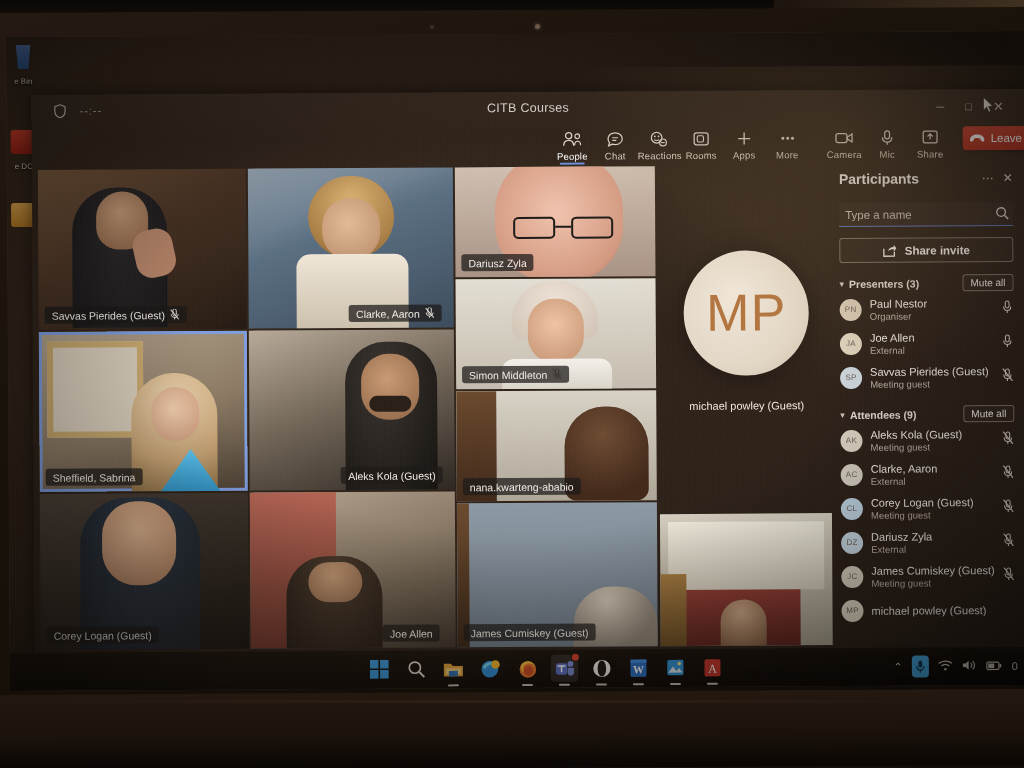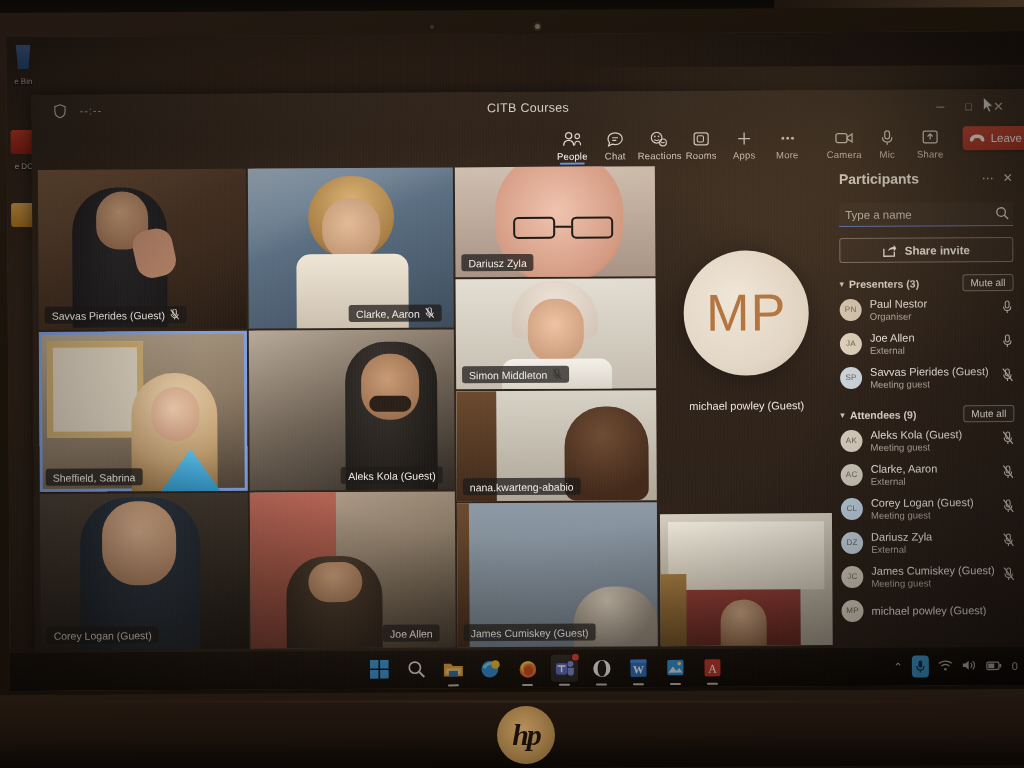--- a/index.html
+++ b/index.html
@@ -806,14 +806,13 @@
     </div>
 
     <div class="glare"></div>
     <div class="glare2"></div>
     <div class="scanlines"></div>
     <div class="vignette"></div>
   </div>
 
   <div class="chin"></div>
   <div class="hinge"></div>
-  <div class="hp-logo">hp</div>
 </div>
 
 </body></html>

